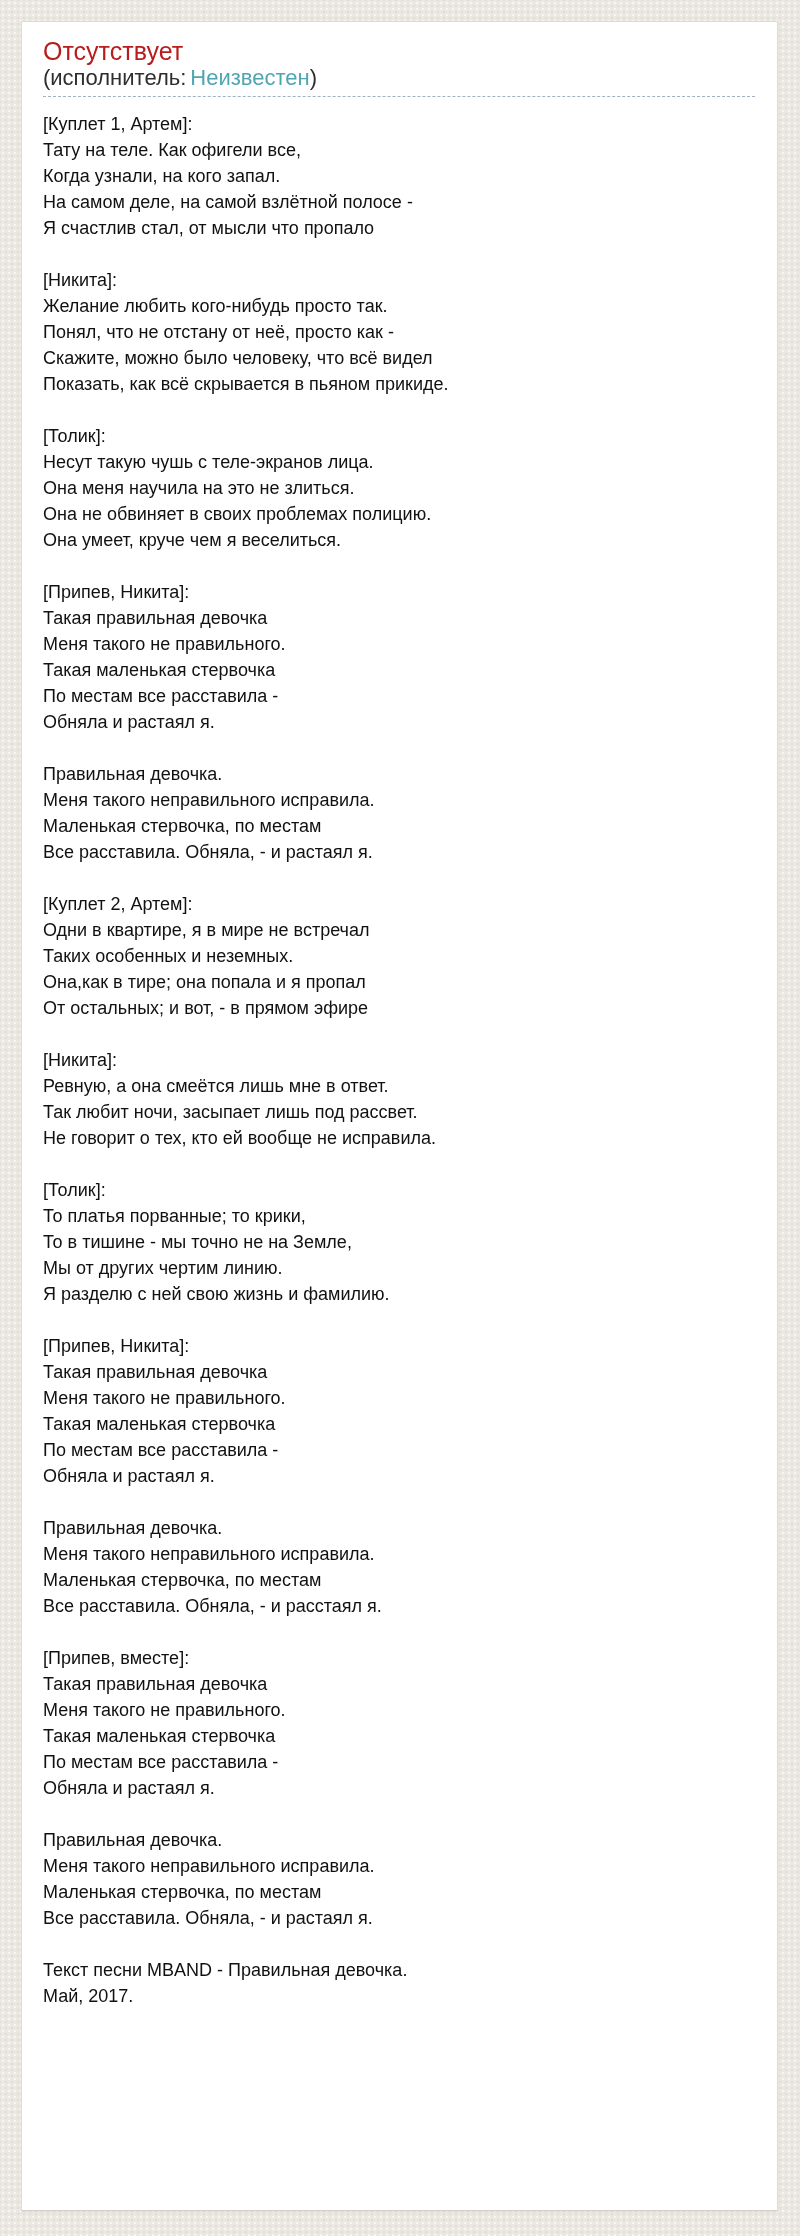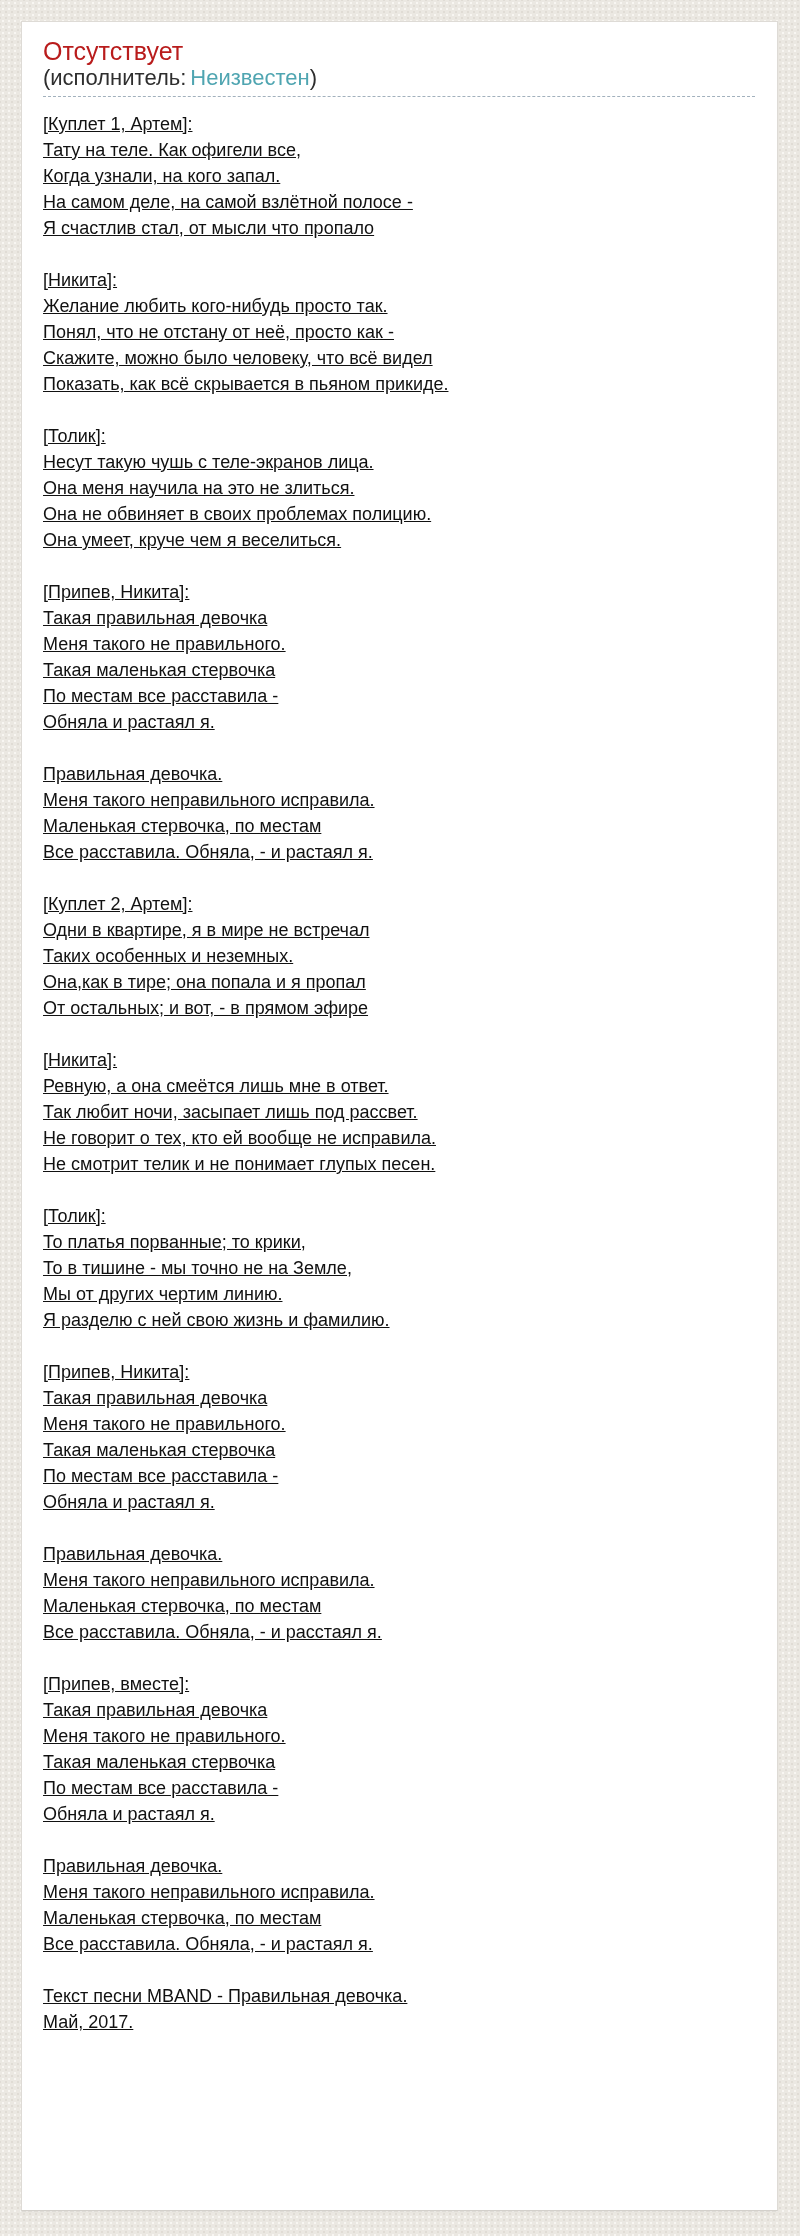--- a/index.html
+++ b/index.html
@@ -52,21 +52,20 @@
     margin-left: 4px;
   }
   .lyrics {
     margin-top: 14px;
     font-size: 18px;
     line-height: 26px;
     color: #111111;
   }
   .stanza {
     margin: 0 0 26px 0;
-    text-decoration: underline;
   }
   .stanza:last-child {
     margin-bottom: 0;
   }
   .line {
     white-space: pre-wrap;
   }
 </style>
 </head>
 <body>
@@ -119,21 +118,20 @@
         <div class="line">Одни в квартире, я в мире не встречал</div>
         <div class="line">Таких особенных и неземных.</div>
         <div class="line">Она,как в тире; она попала и я пропал</div>
         <div class="line">От остальных; и вот, - в прямом эфире</div>
       </div>
       <div class="stanza">
         <div class="line">[Никита]:</div>
         <div class="line">Ревную, а она смеётся лишь мне в ответ.</div>
         <div class="line">Так любит ночи, засыпает лишь под рассвет.</div>
         <div class="line">Не говорит о тех, кто ей вообще не исправила.</div>
-        <div class="line">Не смотрит телик и не понимает глупых песен.</div>
       </div>
       <div class="stanza">
         <div class="line">[Толик]:</div>
         <div class="line">То платья порванные; то крики,</div>
         <div class="line">То в тишине - мы точно не на Земле,</div>
         <div class="line">Мы от других чертим линию.</div>
         <div class="line">Я разделю с ней свою жизнь и фамилию.</div>
       </div>
       <div class="stanza">
         <div class="line">[Припев, Никита]:</div>

